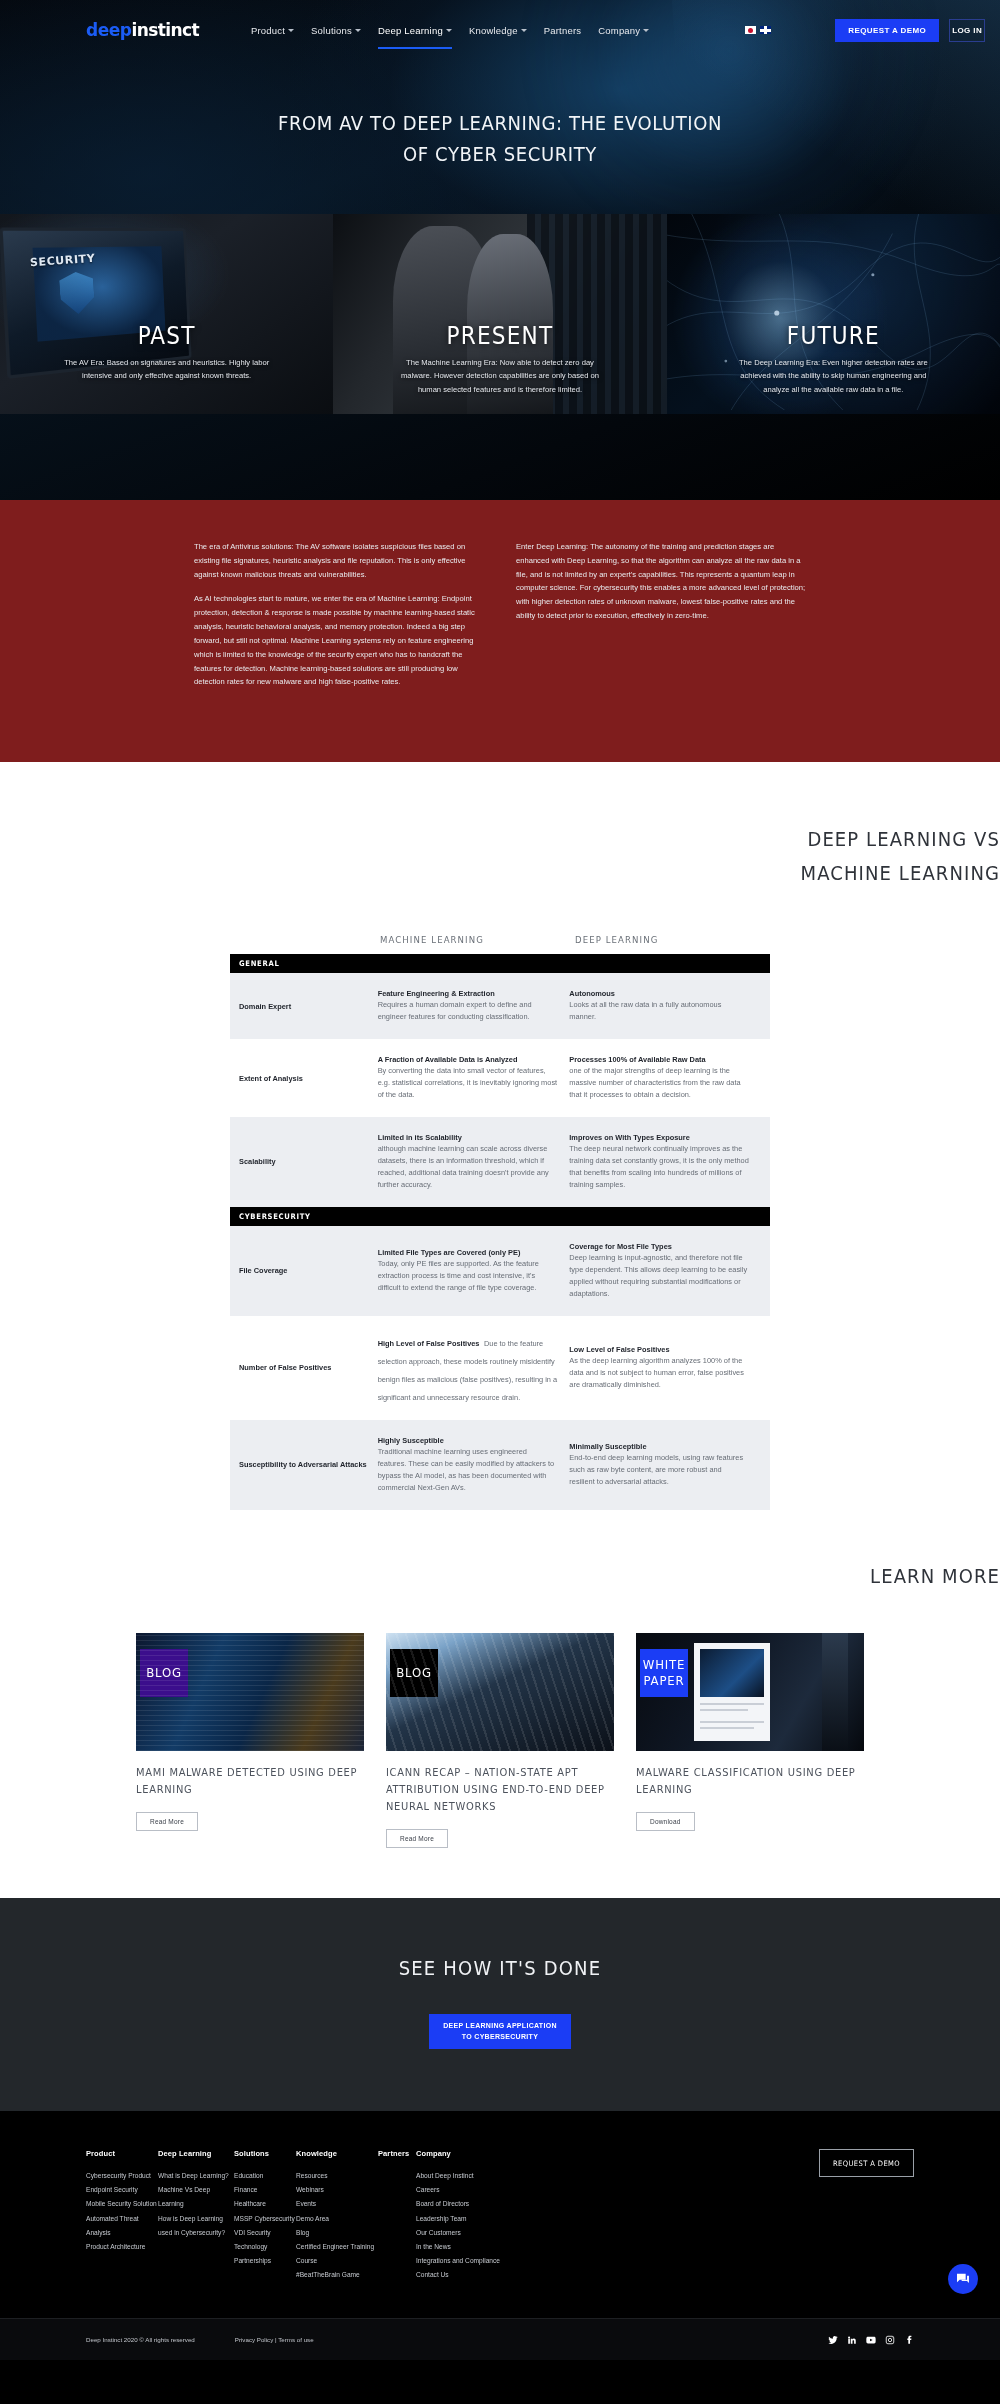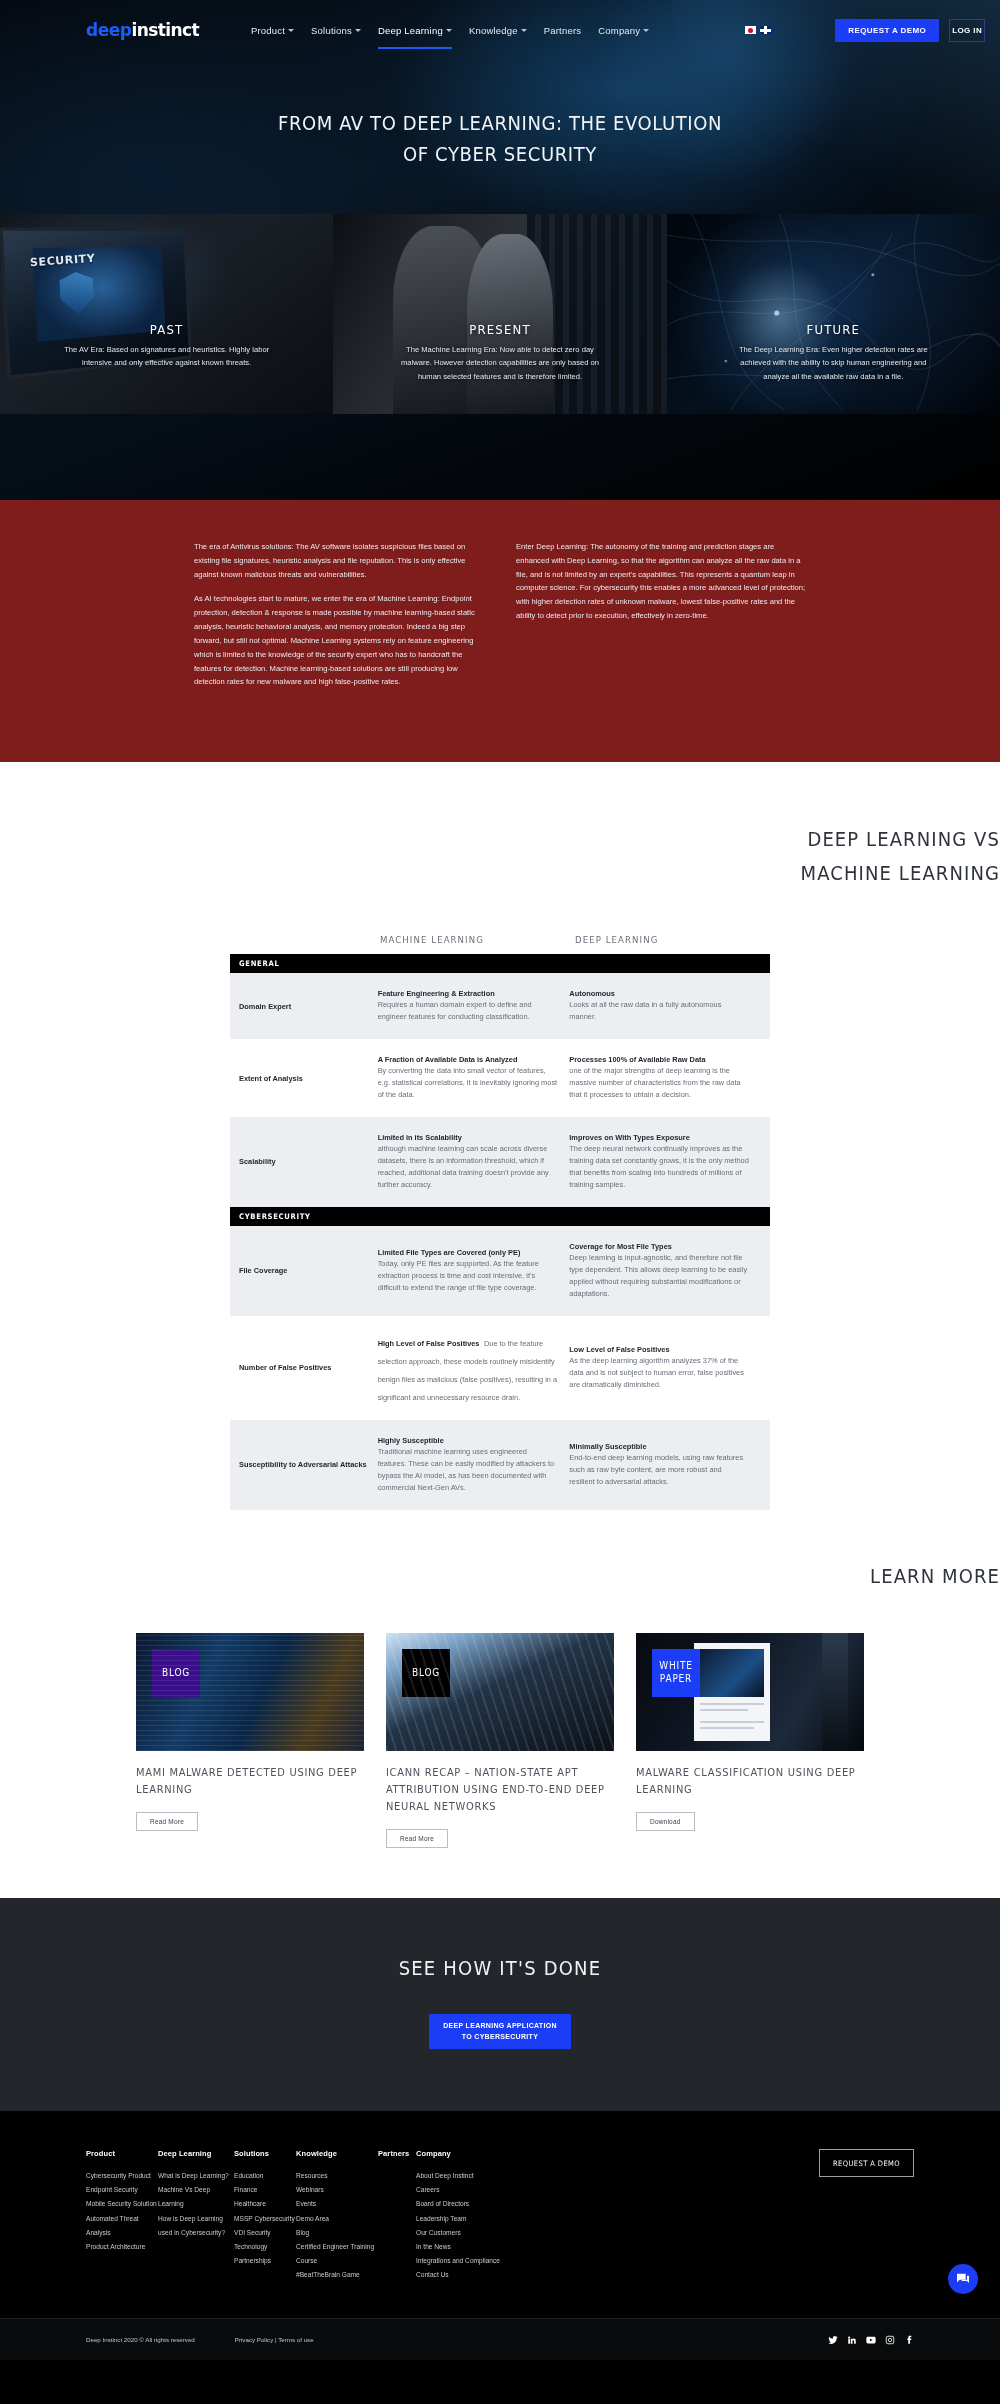--- a/index.html
+++ b/index.html
@@ -137,21 +137,21 @@
       radial-gradient(circle 240px at 60% 40%, rgba(28,70,120,.35) 0%, rgba(0,0,0,0) 70%),
       linear-gradient(140deg,#02060c 0%,#04101d 45%,#01040a 100%);
   }
   .panel-future .web{position:absolute;inset:0;opacity:.85;}
   .panel-overlay{
     position:absolute;inset:0;z-index:6;display:flex;flex-direction:column;
     align-items:center;justify-content:flex-start;padding-top:108px;text-align:center;
   }
   .panel-title{
     font-family:"DejaVu Sans Condensed","Liberation Sans", sans-serif;
-    font-size:13px;letter-spacing:1.2px;color:#fff;font-weight:400;
+    font-size:24px;letter-spacing:1.2px;color:#fff;font-weight:400;
     text-shadow:0 1px 6px rgba(0,0,0,.8);
   }
   .panel-copy{
     margin-top:6px;width:205px;font-size:7.6px;line-height:1.75;color:#e4e7ec;
     text-shadow:0 1px 4px rgba(0,0,0,.9);
   }
 
   
   .dark-copy{
     background:#7f1d1d;padding:40px 0 62px 0;display:flex;justify-content:center;gap:32px;
@@ -208,24 +208,24 @@
   .img-c{background:linear-gradient(120deg,#070a10 0%,#0f1724 40%,#1d2a3c 70%,#05080d 100%);}
   .img-c .doc{
     position:absolute;left:58px;top:10px;width:76px;height:98px;background:#f3f5f8;
   }
   .img-c .doc .docimg{position:absolute;left:6px;top:6px;right:6px;height:48px;
     background:linear-gradient(135deg,#0b1c33,#1d4e86 60%,#081120);}
   .img-c .doc .docline{position:absolute;left:6px;right:6px;height:2px;background:#c9ced6;}
   .img-c .strip{position:absolute;right:16px;top:0;width:26px;height:100%;
     background:linear-gradient(180deg,#2b3a4d,#0a0f16);}
   .badge{
-    position:absolute;left:16px;top:16px;width:48px;height:48px;display:flex;
+    position:absolute;left:4px;top:16px;width:48px;height:48px;display:flex;
     align-items:center;justify-content:center;
     font-family:"DejaVu Sans Condensed","Liberation Sans", sans-serif;
-    font-size:10px;letter-spacing:.8px;color:#fff;text-align:center;line-height:1.25;
+    font-size:13px;letter-spacing:.8px;color:#fff;text-align:center;line-height:1.25;
   }
   .badge-blog-purple{background:#3b0e8c;}
   .badge-blog-black{background:#000;}
   .badge-wp{background:#1b3df5;}
   .card-title{
     margin-top:13px;
     font-family:"DejaVu Sans Condensed","Liberation Sans", sans-serif;
     font-size:11px;letter-spacing:.7px;line-height:1.55;color:#4c525c;font-weight:400;
   }
   .card-btn{
@@ -451,21 +451,21 @@
       </div>
 
       <div class="cmp-row">
         <div class="lbl">Number of False Positives</div>
         <div class="cell">
           <b class="inline">High Level of False Positives</b>
           <span style="display:inline;">Due to the feature selection approach, these models routinely misidentify benign files as malicious (false positives), resulting in a significant and unnecessary resource drain.</span>
         </div>
         <div class="cell">
           <b>Low Level of False Positives</b>
-          <span>As the deep learning algorithm analyzes 37% of the data and is not subject to human error, false positives are dramatically diminished.</span>
+          <span>As the deep learning algorithm analyzes 100% of the data and is not subject to human error, false positives are dramatically diminished.</span>
         </div>
       </div>
 
       <div class="cmp-row shade">
         <div class="lbl">Susceptibility to Adversarial Attacks</div>
         <div class="cell">
           <b>Highly Susceptible</b>
           <span>Traditional machine learning uses engineered features. These can be easily modified by attackers to bypass the AI model, as has been documented with commercial Next-Gen AVs.</span>
         </div>
         <div class="cell">

